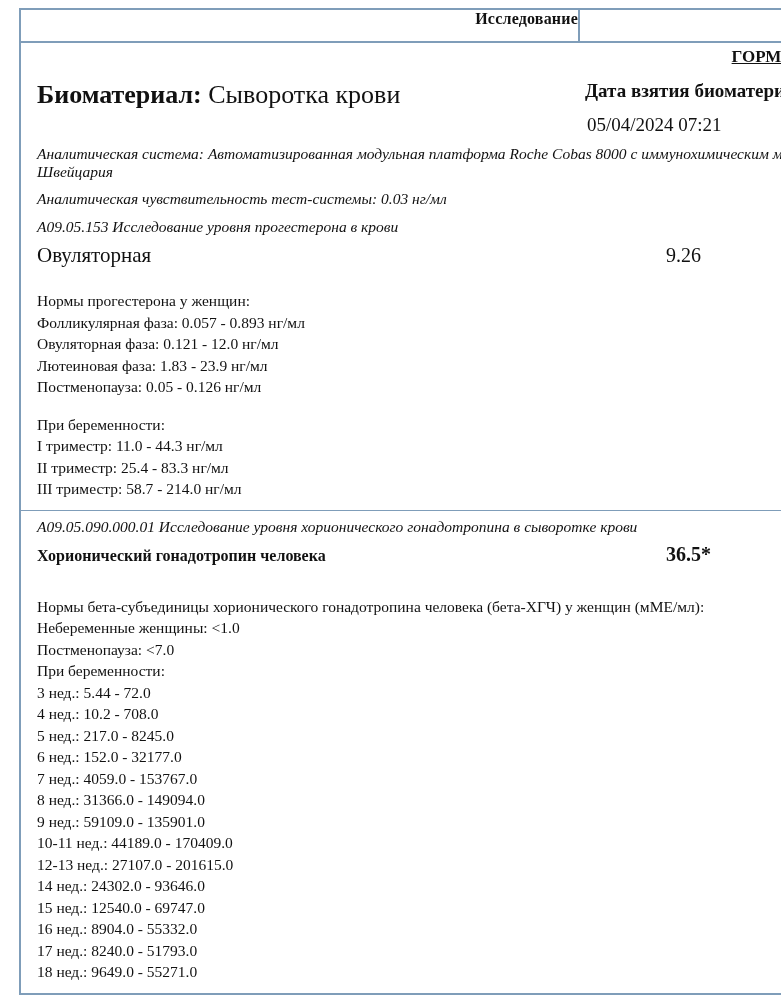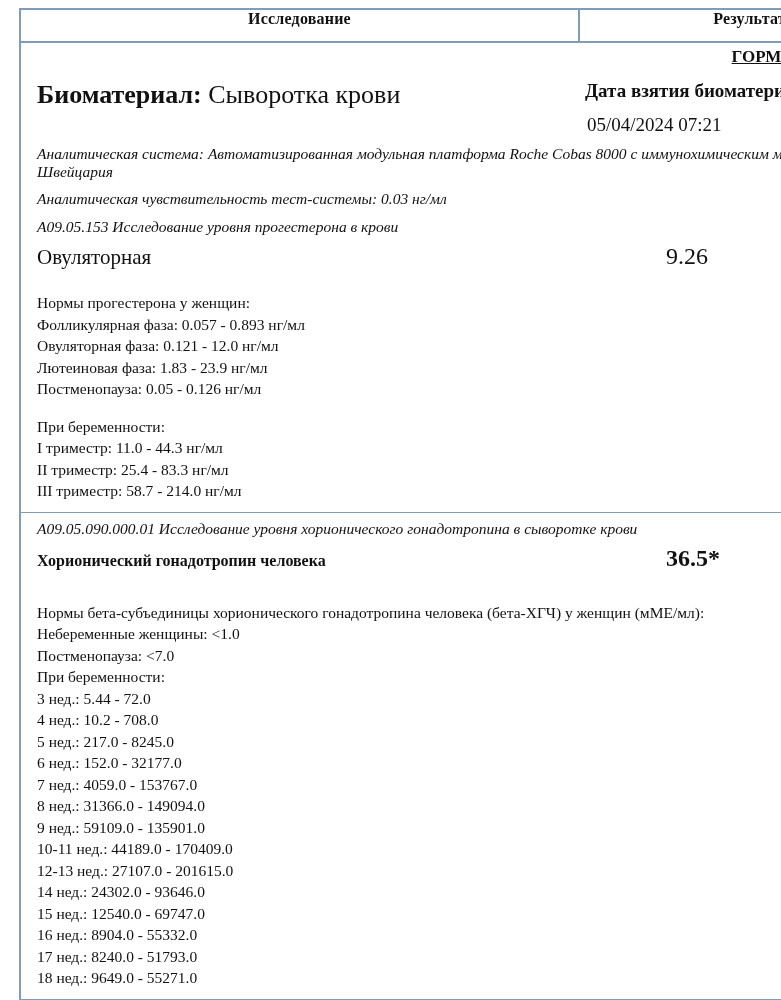--- a/index.html
+++ b/index.html
@@ -41,21 +41,21 @@
     vertical-align: top;
   }
 
   
   .hdr-row th {
     border-top: 2px solid #7f9db9;
     border-bottom: 2px solid #7f9db9;
     height: 31px;
     font-weight: bold;
     font-size: 16px;
-    text-align: center;
+    text-align: right;
     letter-spacing: .2px;
   }
   .hdr-row th.col-study {
     border-left: 2px solid #7f9db9;
     width: 559px;
   }
   .hdr-row th.col-result {
     border-left: 2px solid #7f9db9;
     border-right: 2px solid #7f9db9;
     width: 341px;
@@ -130,21 +130,21 @@
     align-items: baseline;
     margin-top: 7px;
     padding-left: 16px;
   }
   .analyte-name {
     font-size: 21px;
     white-space: nowrap;
   }
   .analyte-name.bold { font-weight: bold; font-size: 16px; }
   .analyte-value {
-    font-size: 24px;
+    font-size: 20px;
     white-space: nowrap;
   }
   .analyte-value.bold { font-weight: bold; }
 
   .norms {
     padding-left: 16px;
     font-size: 15.5px;
     line-height: 21.5px;
     margin-top: 22px;
   }

